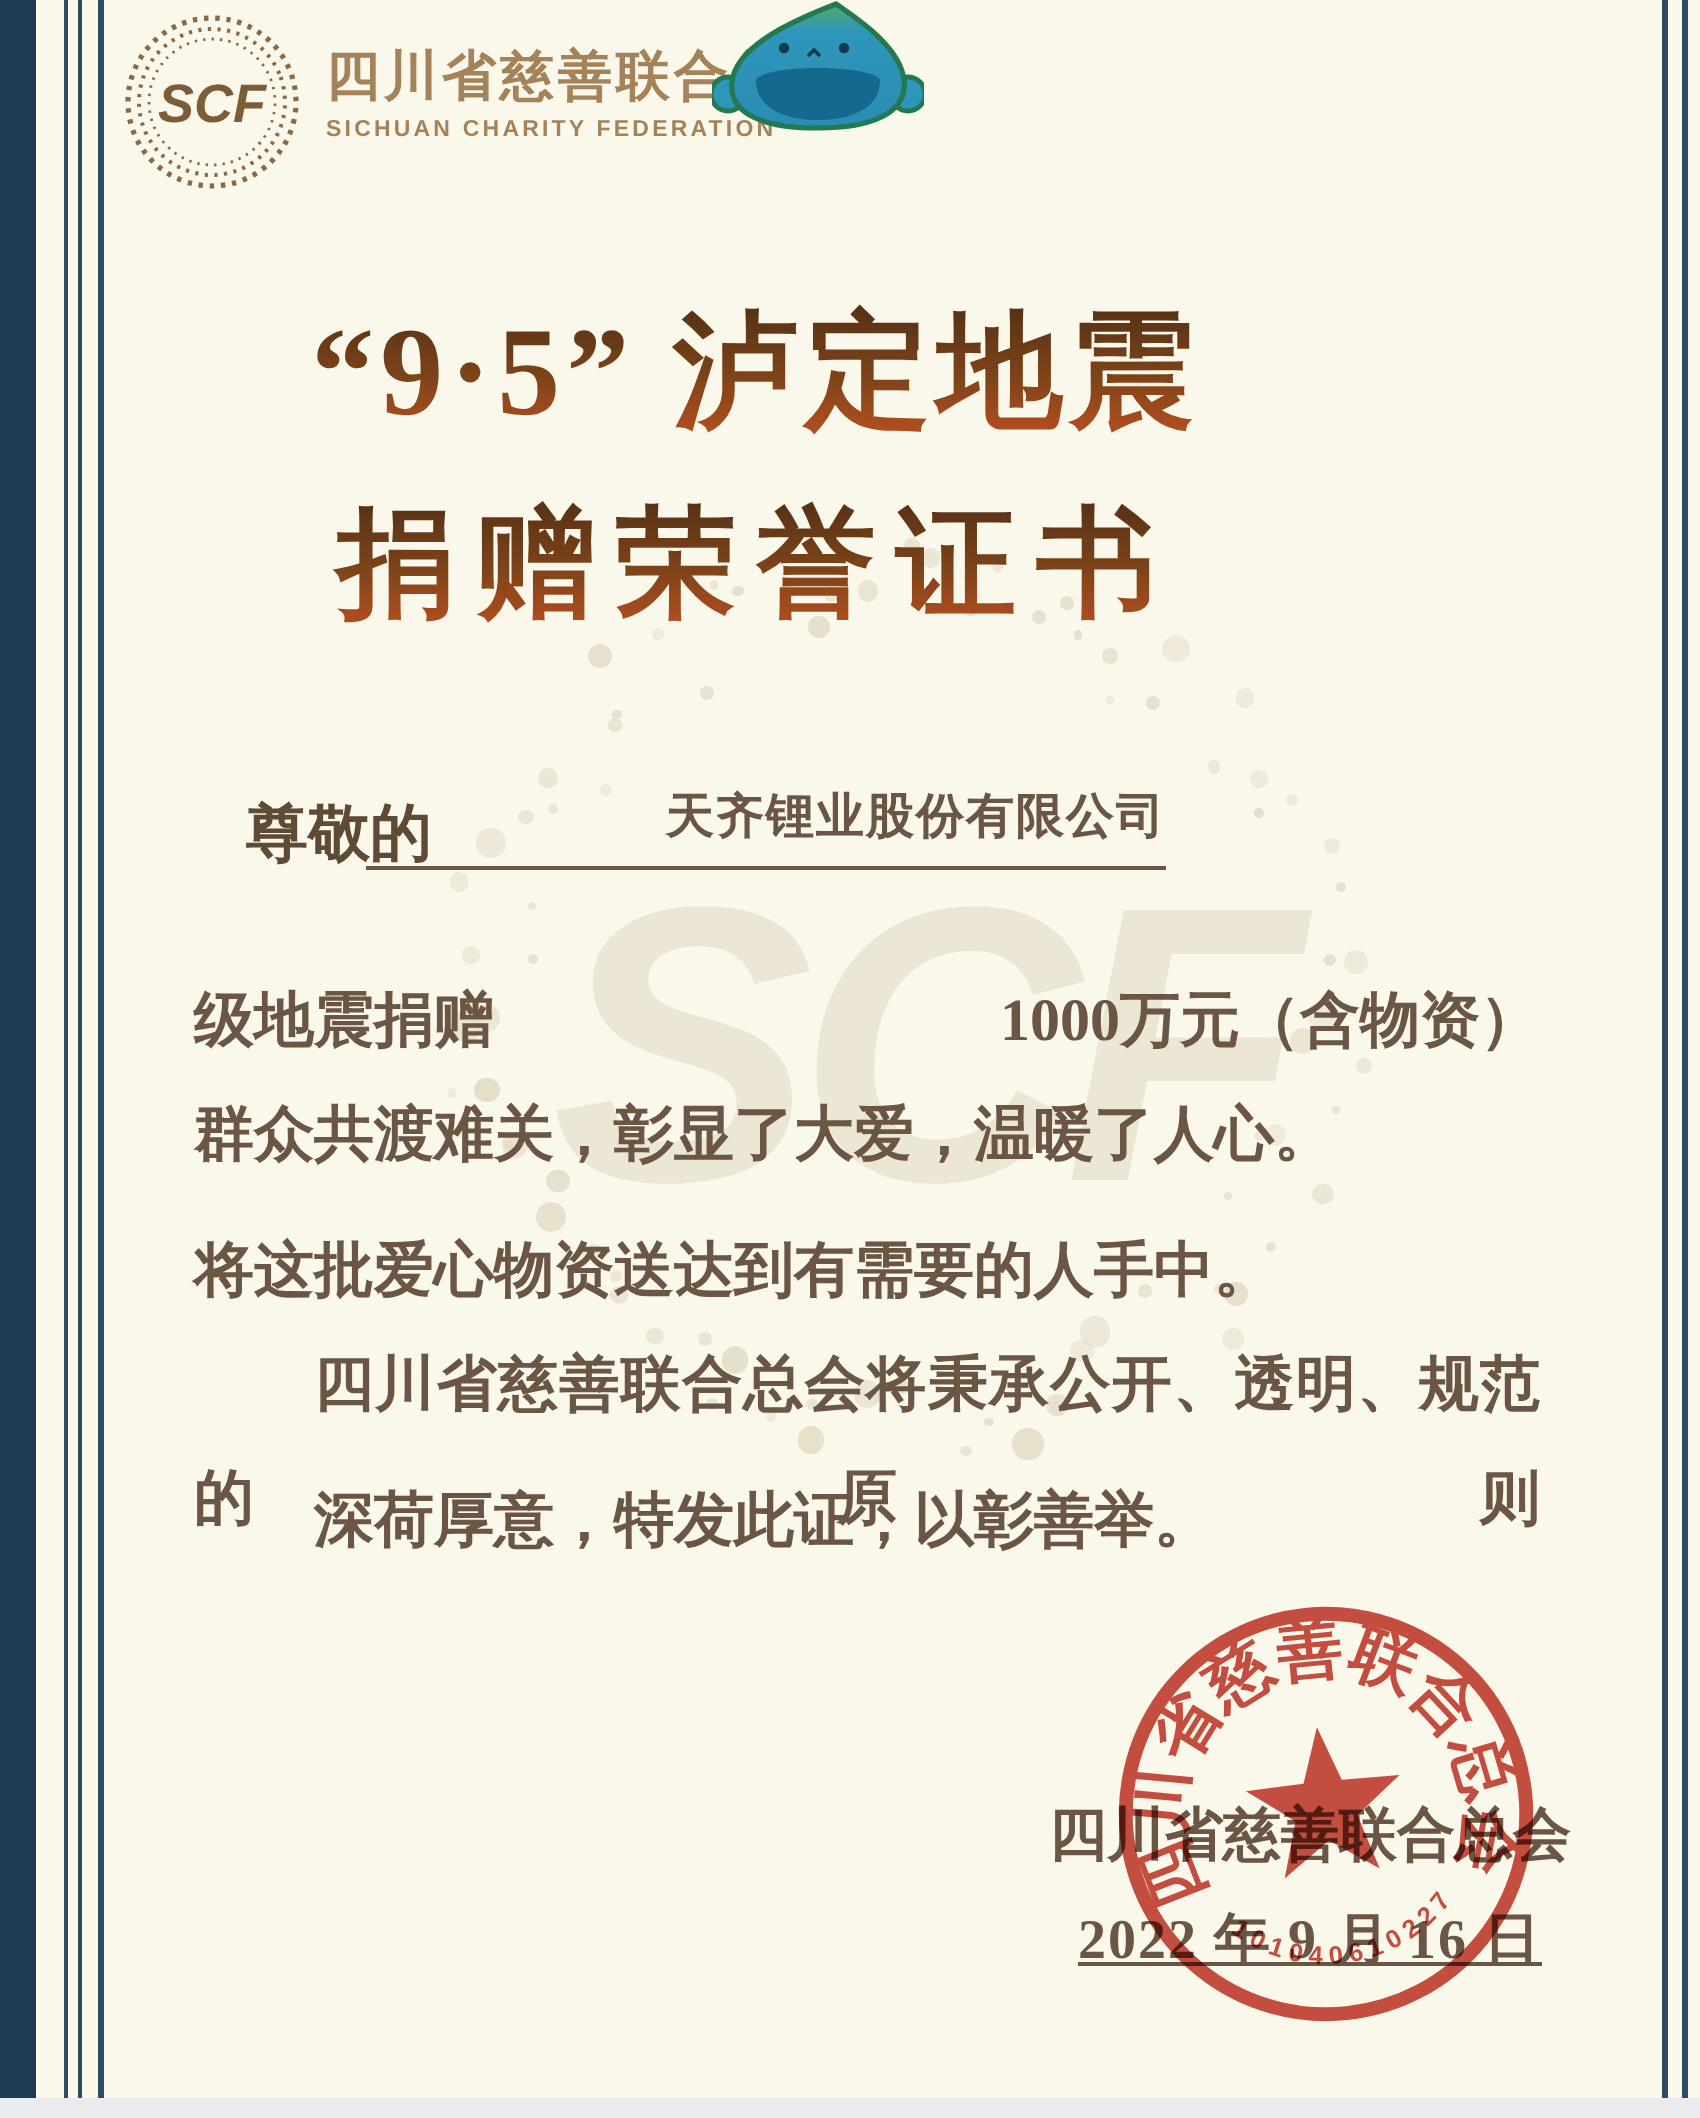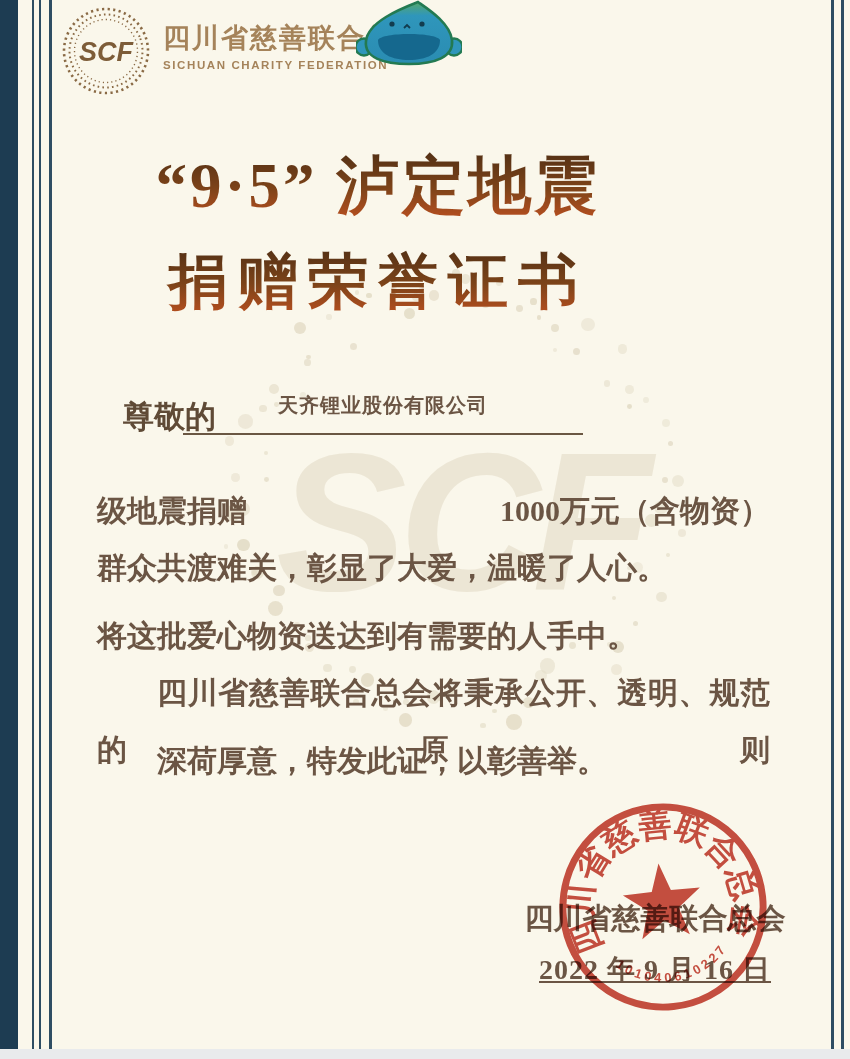--- a/index.html
+++ b/index.html
@@ -53,22 +53,22 @@
     -webkit-background-clip:text; background-clip:text; color:transparent;
   }
   .title-l1 { font-size:63px; letter-spacing:3px; line-height:78px; }
   .title-l2 { font-size:60px; letter-spacing:10px; line-height:78px; margin-top:18px; }
 
   
   .greeting { position:absolute; left:103px; top:390px; width:660px; height:50px; z-index:1;margin-left:20px; }
   .greet-label { position:absolute; left:0; top:6px; font-size:31px; font-weight:bold; color:#5f4a36; }
   .greet-line { position:absolute; left:60px; top:43px; width:400px; height:2px; background:#6a5743; }
   .greet-recipient {
-    position:absolute; left:60px; top:2px; width:400px; text-align:center;
-    font-size:20px; font-weight:bold; color:#6b5544; letter-spacing:1px;
+    position:absolute; left:60px; top:2px; width:400px; text-align:right;
+    font-size:24px; font-weight:bold; color:#6b5544; letter-spacing:1px;
   }
 
   
   .body-text {
     position:absolute; left:97px; top:482px; width:673px; z-index:1;
     font-size:30px; font-weight:bold; color:#6b5544;
   }
   .bline { height:57px; line-height:57px; white-space:nowrap; }
   .bline.just { text-align:justify; text-align-last:justify; text-indent:2em; white-space:normal; }
   .bline.flexfill { display:flex; justify-content:space-between; }

